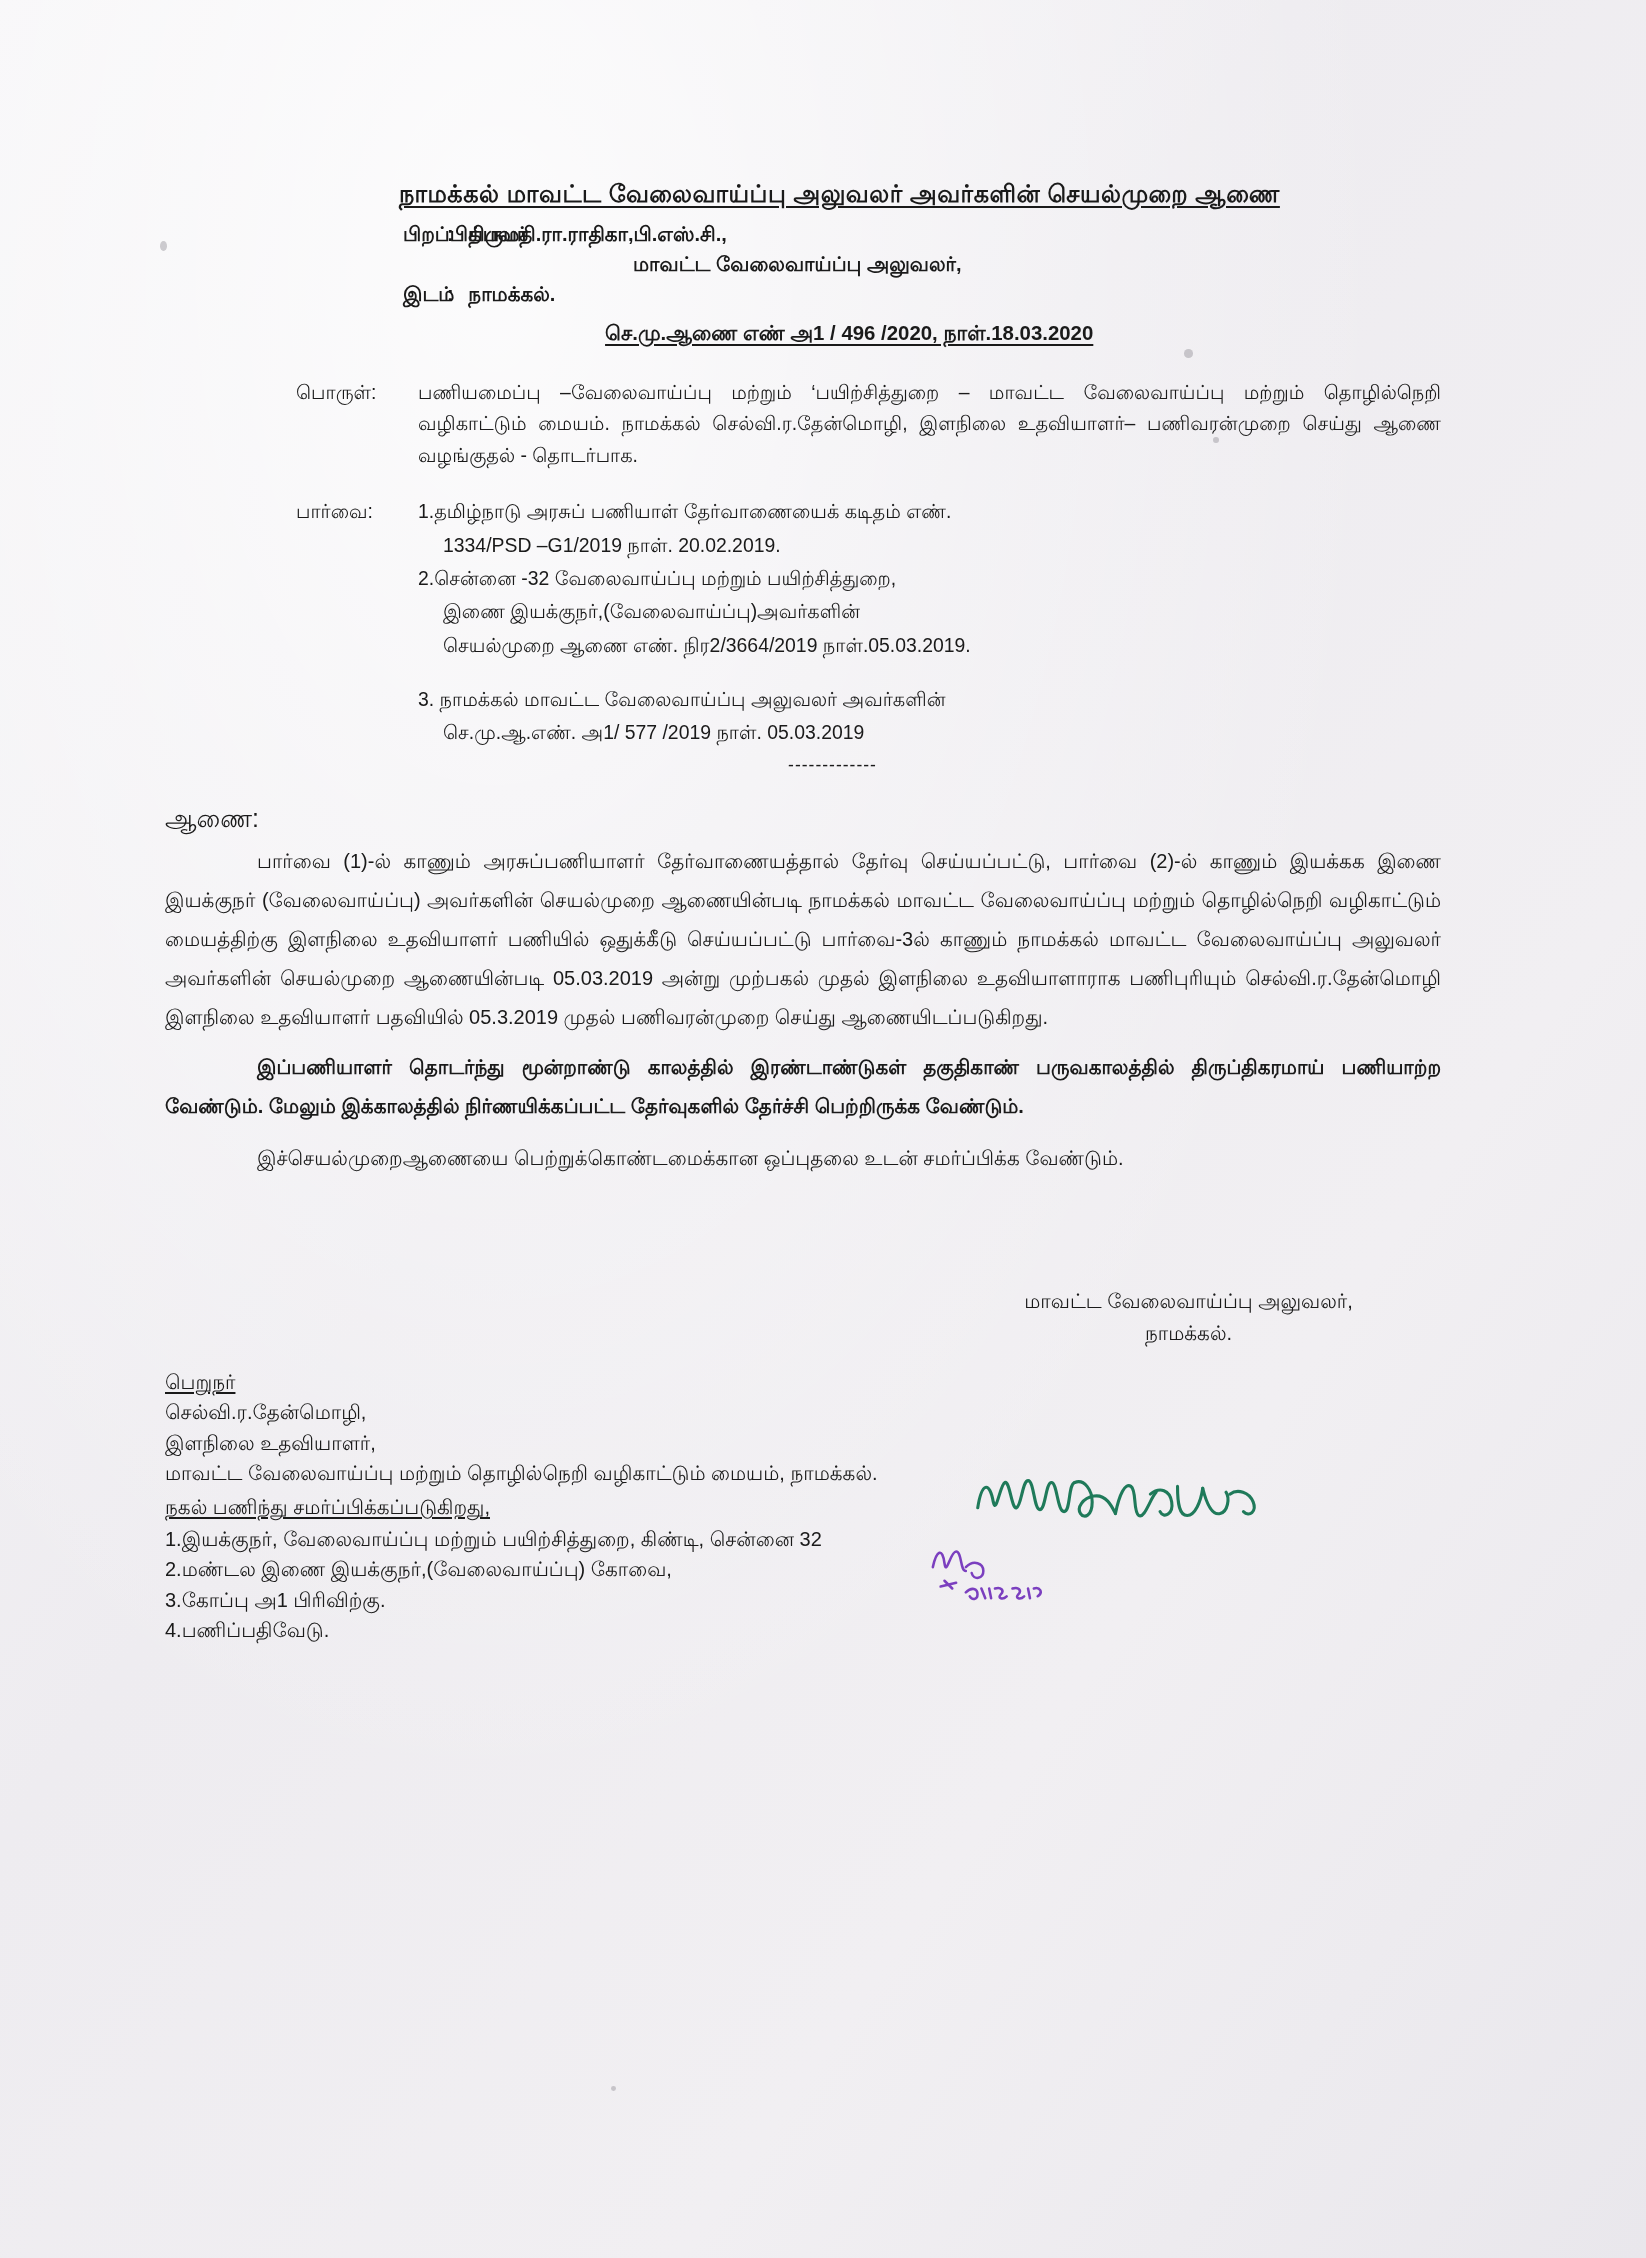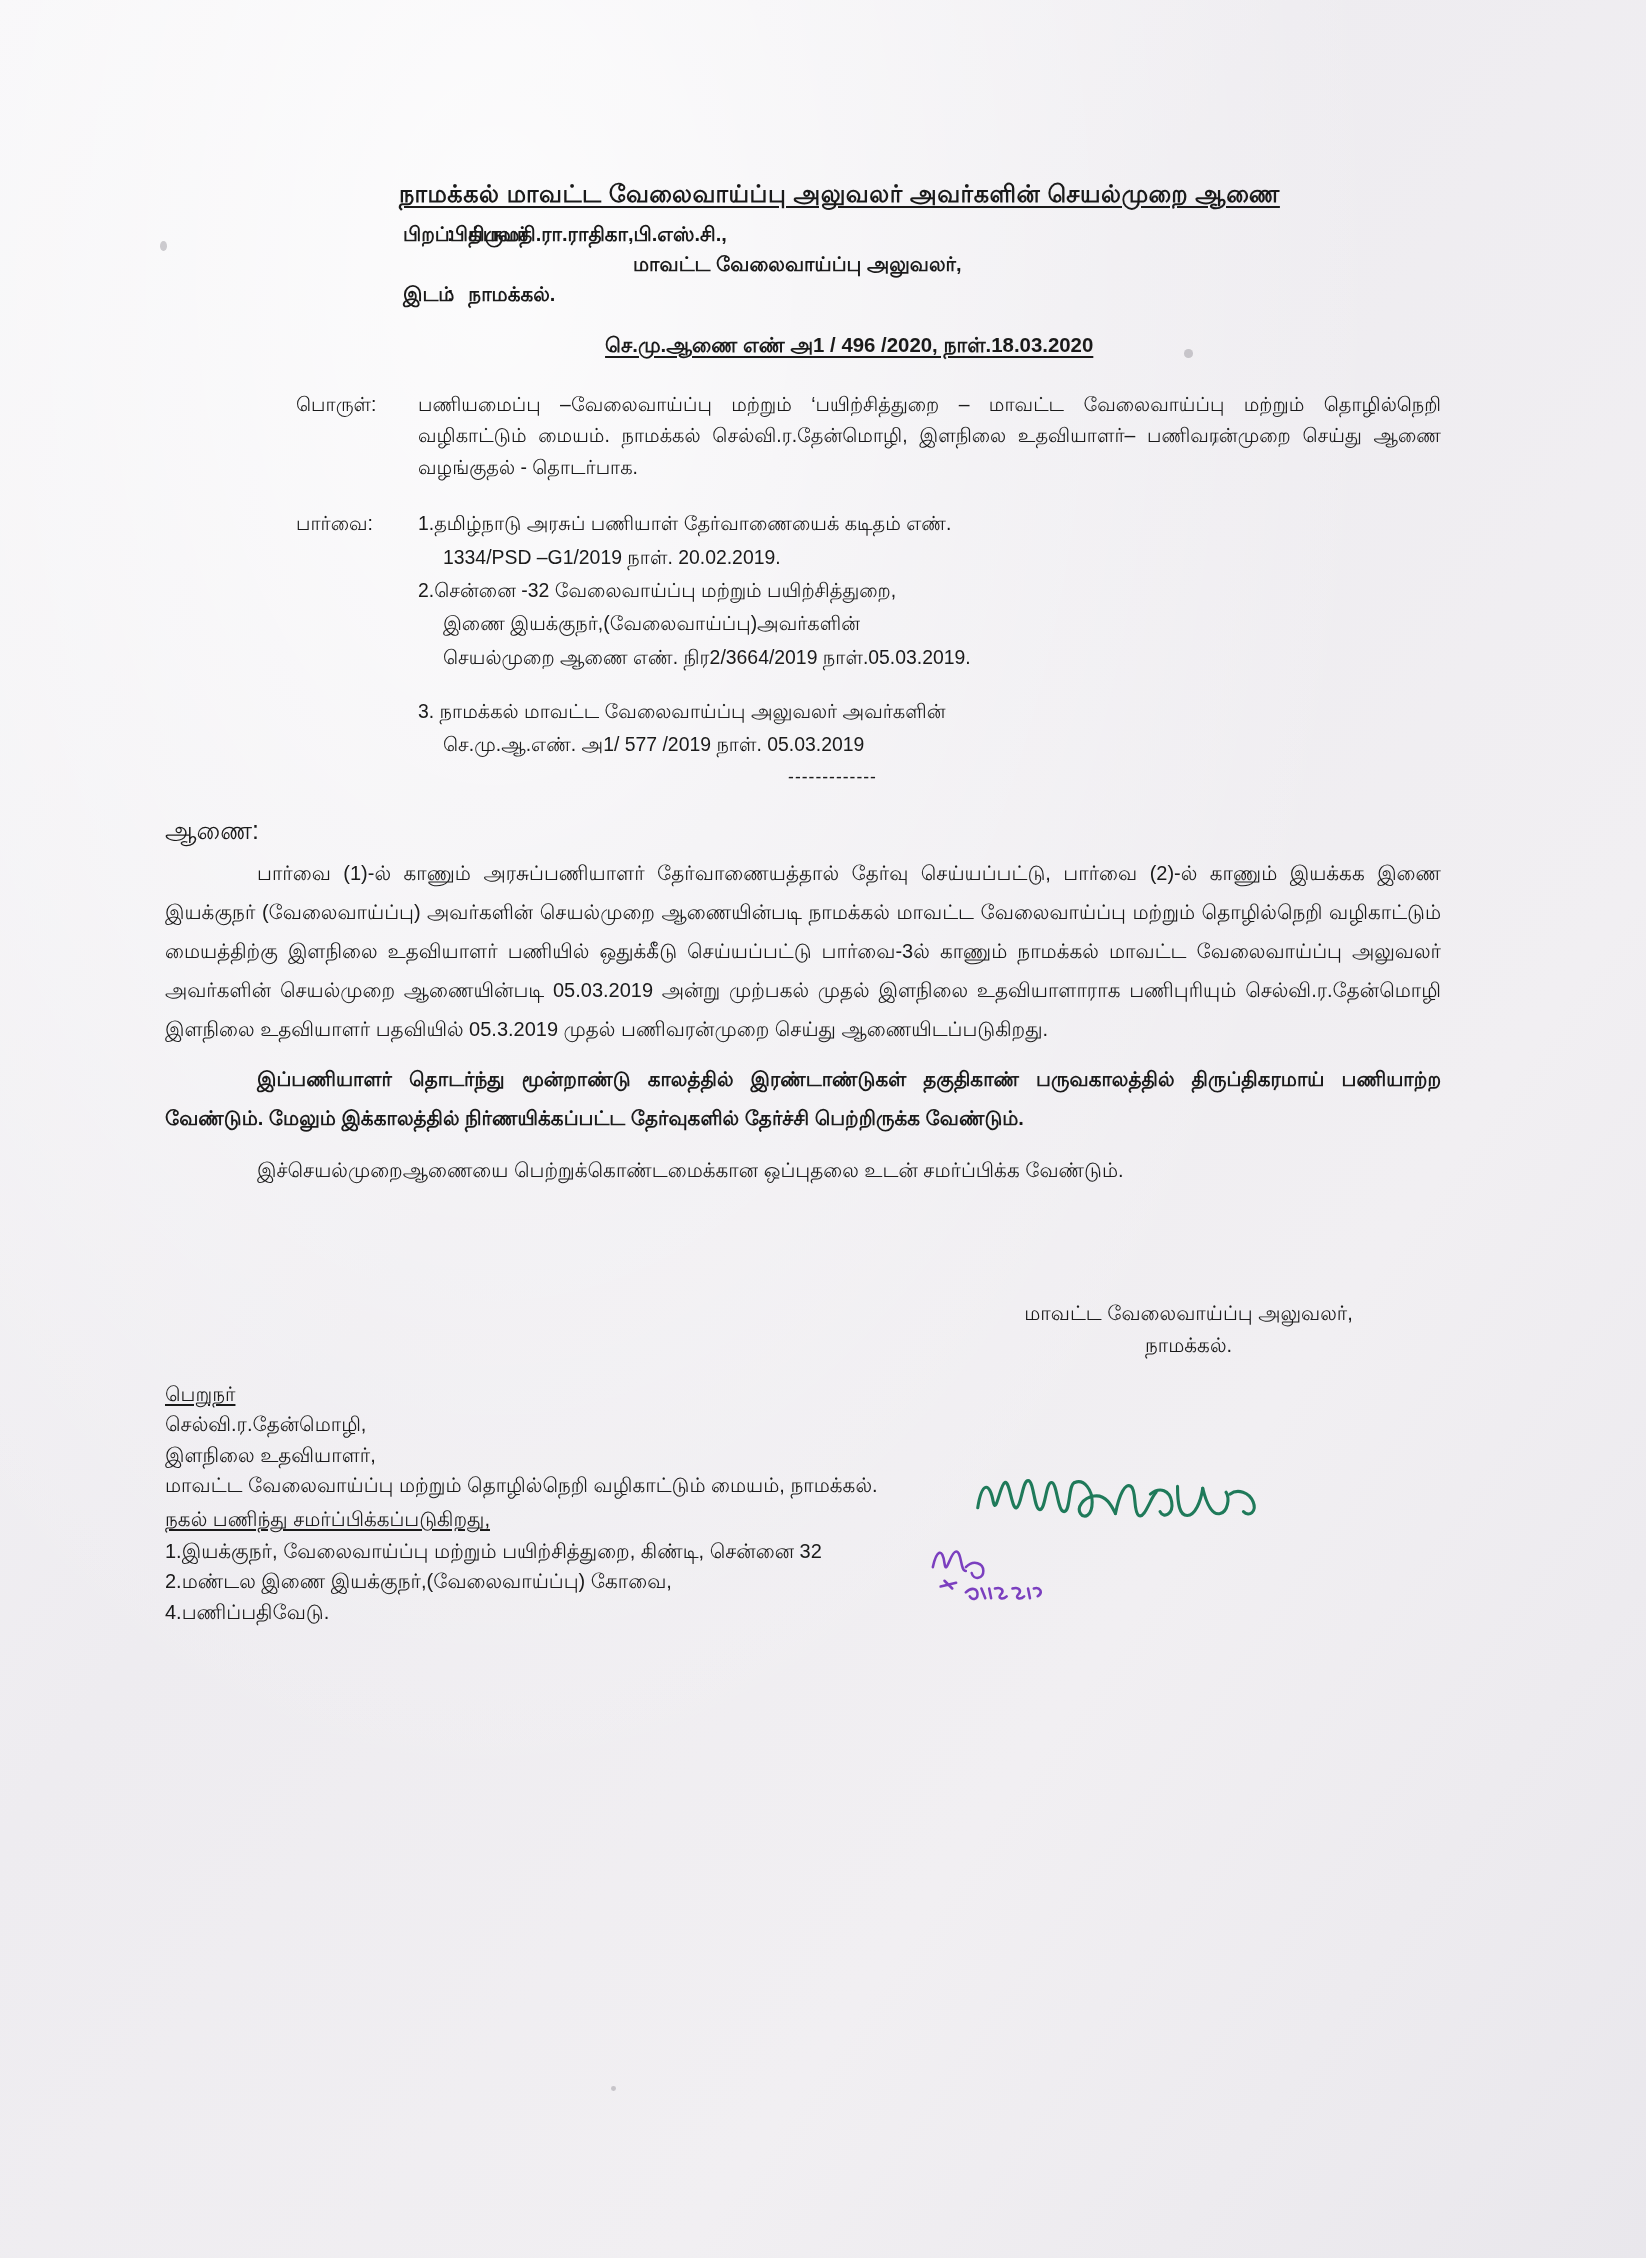--- a/index.html
+++ b/index.html
@@ -55,21 +55,21 @@
   }
   .issuer-row {
     display: flex;
   }
   .issuer-label { width: 209px; padding-left: 165px; box-sizing: border-box; }
   .issuer-colon { width: 21.3px; }
   .issuer-val { flex: 1; }
   .issuer-sub { padding-left: 395px; }
 
   .order-no {
-    margin-top: 25px;
+    margin-top: 13px;
     text-align: center;
     font-size: 20.4px;
     font-weight: 700;
     text-decoration: underline;
     text-underline-offset: 3.9px;
     padding-left: 19.4px;
   }
 
   .kv {
     display: flex;
@@ -235,20 +235,21 @@
 
       <div class="recipient">
         <div class="underline-head">பெறுநர்</div>
         <div>செல்வி.ர.தேன்மொழி,</div>
         <div>இளநிலை உதவியாளர்,</div>
         <div>மாவட்ட வேலைவாய்ப்பு மற்றும் தொழில்நெறி வழிகாட்டும் மையம், நாமக்கல்.</div>
         <div class="copy-head">நகல் பணிந்து சமர்ப்பிக்கப்படுகிறது,</div>
         <div class="copy-list">
           <div>1.இயக்குநர், வேலைவாய்ப்பு மற்றும் பயிற்சித்துறை, கிண்டி, சென்னை 32</div>
           <div>2.மண்டல இணை இயக்குநர்,(வேலைவாய்ப்பு) கோவை,</div>
+          <div>3.கோப்பு அ1 பிரிவிற்கு.</div>
           <div>4.பணிப்பதிவேடு.</div>
         </div>
       </div>
 
     </div>
 
     <svg class="sig-ink" viewBox="0 0 330 70" xmlns="http://www.w3.org/2000/svg">
       <g fill="none" stroke="#1f7a5a" stroke-width="3.2" stroke-linecap="round" stroke-linejoin="round">
         <path d="M8 44 C12 18, 20 16, 24 38 C27 52, 31 20, 36 18 C41 16, 43 46, 48 44 C53 42, 54 16, 60 16 C66 16, 66 46, 72 46 C78 46, 78 18, 84 18 C90 18, 90 48, 97 48 C104 48, 101 20, 108 18"></path>
         <path d="M108 18 C118 14, 126 26, 126 38 C126 52, 118 56, 114 50 C110 44, 116 34, 128 32 C140 30, 146 42, 150 50"></path>

